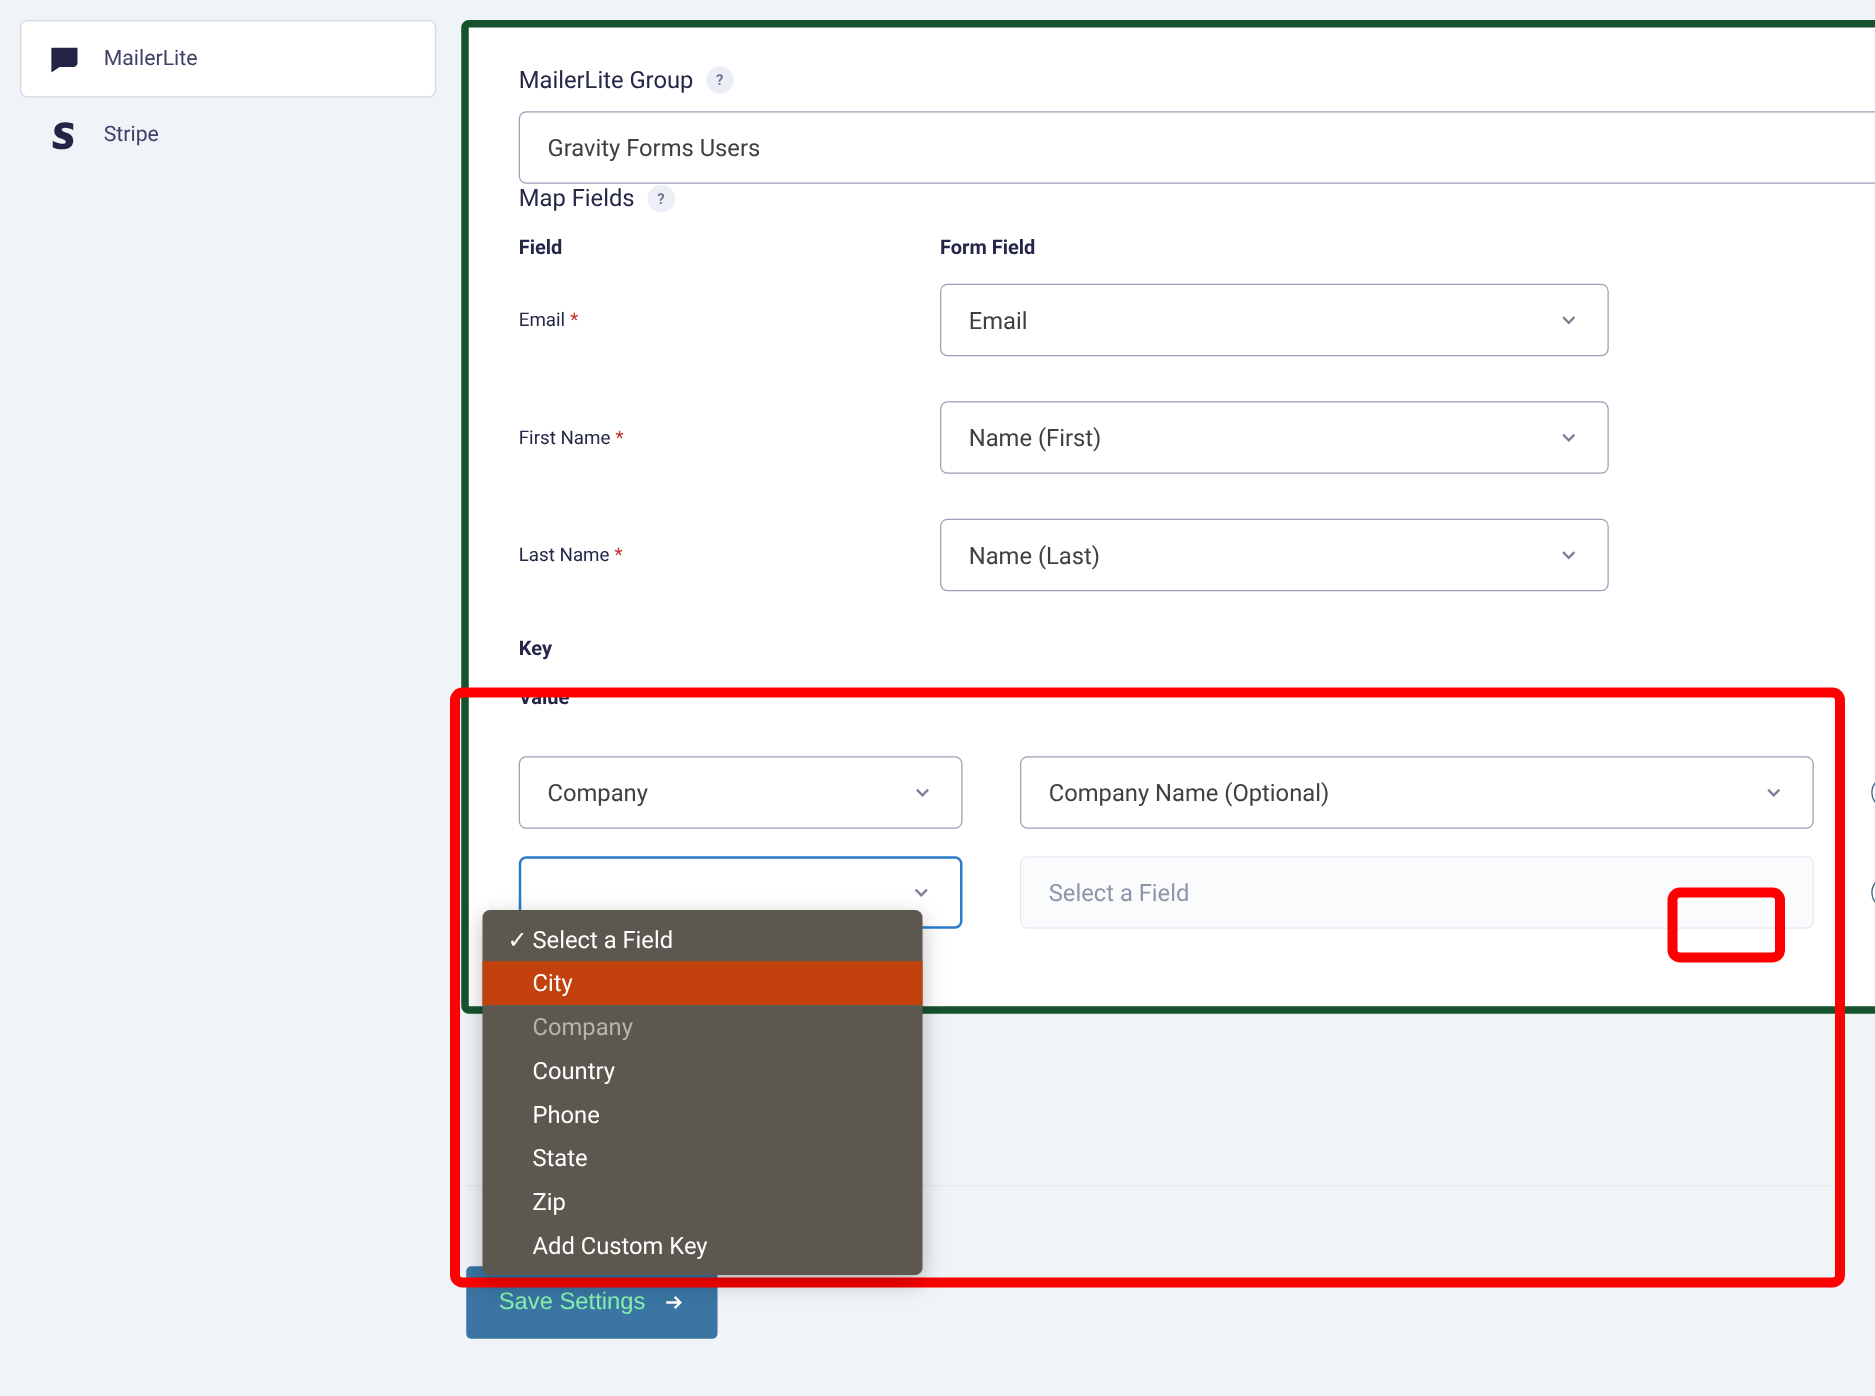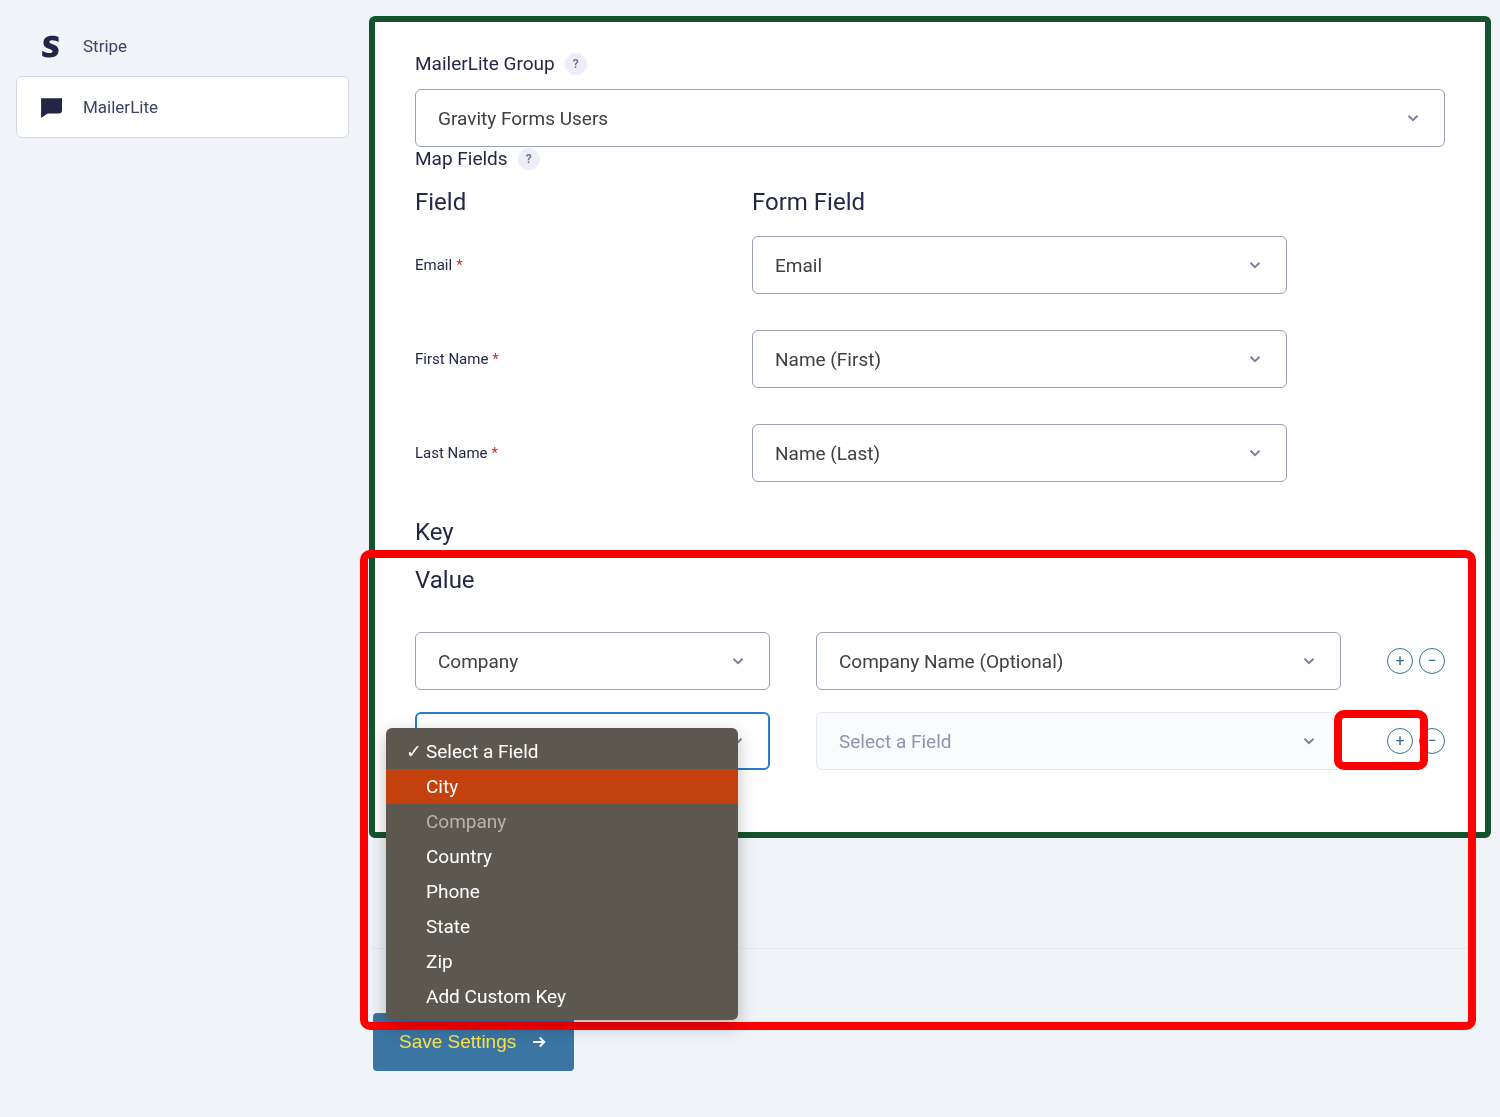--- a/index.html
+++ b/index.html
@@ -106,22 +106,22 @@
   display: flex;
   margin-top: 18px;
 }
 .col-left {
   width: 337px;
 }
 .col-right {
   flex: 1;
 }
 .col-header {
-  font-weight: 400;
-  font-size: 24px;
+  font-weight: 700;
+  font-size: 16px;
   color: #242748;
   margin-bottom: 20px;
 }
 .map-row {
   display: flex;
   align-items: center;
   margin-bottom: 36px;
 }
 .map-row .field-label {
   width: 337px;
@@ -163,21 +163,21 @@
   flex-direction:column;
 }
 .kv-headers .col-header:first-child { width:400px; }
 .kv-row {
   display:flex;
   align-items:center;
   gap:46px;
   margin-bottom:22px;
 }
 .kv-row .form-select.key-sel { width:355px; }
-.kv-row .form-select.val-sel { width:525px; }
+.kv-row .form-select.val-sel { width:635px; }
 .kv-actions {
   display:flex;
   gap:6px;
   margin-left:auto;
 }
 .circle-btn {
   width:26px;
   height:26px;
   border-radius:50%;
   border:1.5px solid #2f6f8f;
@@ -218,21 +218,21 @@
 }
 .dropdown-menu .opt .chk {
   width:14px;
   display:inline-block;
 }
 .save-btn {
   position:absolute;
   left:373px;
   top:1013px;
   background:#3a75a3;
-  color:#fde047;
+  color:#86efac;
   border:none;
   border-radius:4px;
   padding:18px 26px;
   font-size:19px;
   display:inline-flex;
   align-items:center;
   gap:14px;
   cursor:pointer;
 }
 .save-btn .arrow {
@@ -245,35 +245,35 @@
   width:1100px;
   height:1px;
   background:#e6e9f0;
 }
 </style>
 </head>
 <body>
 
 <div class="page">
   <div class="sidebar">
+    <div class="sidebar-item active">
+      <span class="sidebar-icon">
+        <svg viewBox="0 0 24 20" width="28" height="22">
+            <path d="M2 2h20v11a3 3 0 0 1-3 3H9l-6 4V2z" fill="#232546"></path>
+          </svg>
+      </span>
+      <span>MailerLite</span>
+    </div>
     <div class="sidebar-item">
       <span class="sidebar-icon">
         <svg viewBox="0 0 24 24" width="26" height="26">
             <path d="M10.5 8.2c0-1 1-1.5 2.5-1.5 2 0 4.3.7 6 1.7V3.7C17.2 3 15 2.6 13 2.6 8.3 2.6 5 5 5 9c0 6.3 8.5 5.2 8.5 7.9 0 1.2-1 1.6-2.6 1.6-2.2 0-5-1-7-2.2v4.9c2.1 1 4.4 1.4 7 1.4 4.8 0 8.1-2.3 8.1-6.4 0-6.7-8.5-5.5-8.5-8z" fill="#232546"></path>
           </svg>
       </span>
       <span>Stripe</span>
-    </div>
-    <div class="sidebar-item active">
-      <span class="sidebar-icon">
-        <svg viewBox="0 0 24 20" width="28" height="22">
-            <path d="M2 2h20v11a3 3 0 0 1-3 3H9l-6 4V2z" fill="#232546"></path>
-          </svg>
-      </span>
-      <span>MailerLite</span>
     </div>
   </div>
 
   <div class="main">
     <div class="section-label">
       <span>MailerLite Group</span>
       <span class="help-badge">?</span>
     </div>
     <div class="form-select">
       <span>Gravity Forms Users</span>

